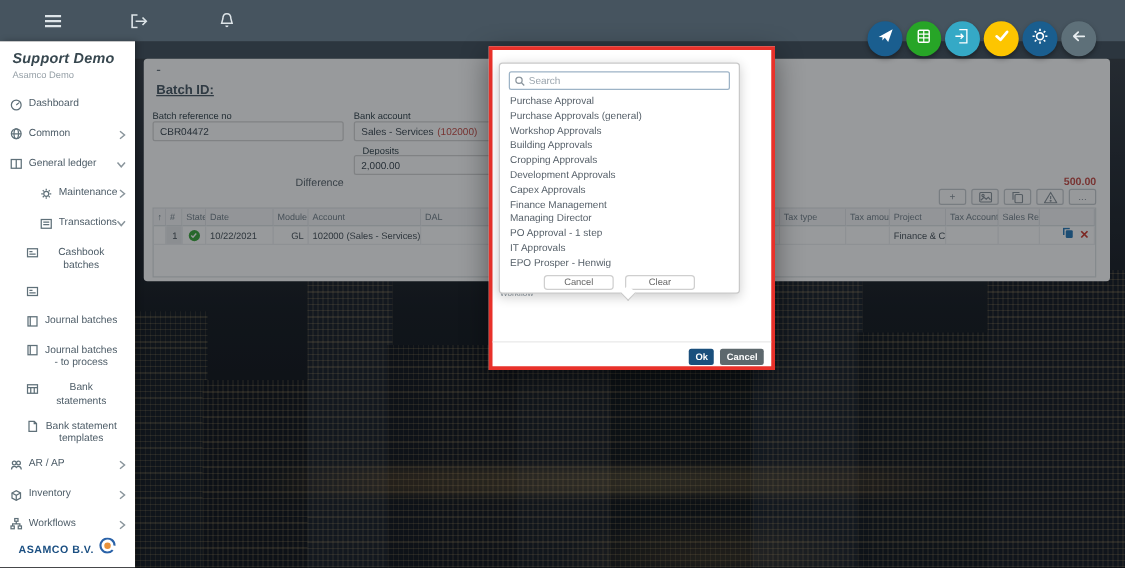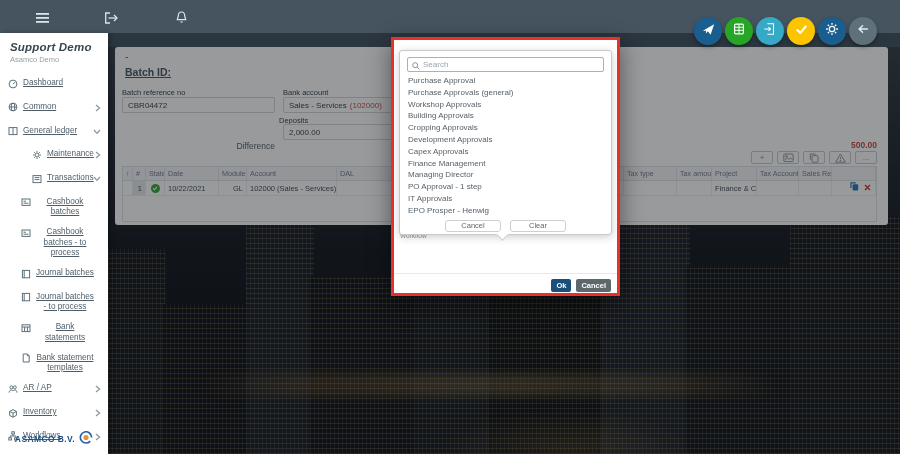--- a/index.html
+++ b/index.html
@@ -10,21 +10,21 @@
   
   .topbar { position:absolute; left:0; top:0; width:900px; height:33px; background:#46545f; z-index:5; }
   .topbar .tb-ic { position:absolute; top:10px; cursor:pointer; }
 
   
   .sidebar { position:absolute; left:0; top:33px; width:108px; height:421px; background:#ffffff; z-index:6; box-shadow:2px 0 5px rgba(0,0,0,.28); }
   .sb-head { padding:8px 10px 5px; }
   .sb-title { font-size:11.5px; font-weight:700; color:#37474f; letter-spacing:.2px;font-style:italic; }
   .sb-sub { font-size:7.5px; color:#97a1a8; margin-top:2px; }
   .nav { margin-top:4px; }
-  .nav-item { position:relative; display:flex; align-items:flex-start; gap:5px; padding:5px 14px 5px 8px; font-size:8.2px; color:#4e5d68; line-height:1.25; cursor:pointer;text-decoration:underline; }
+  .nav-item { position:relative; display:flex; align-items:flex-start; gap:5px; padding:5px 14px 5px 8px; font-size:8.2px; color:#4e5d68; line-height:1.25; cursor:pointer; }
   .nav-item.lv2 { padding-left:32px; }
   .nav-item.lv3 { padding-left:21px;text-align:center; }
   .nav-item .ni-ic { flex:0 0 10px; margin-top:.5px; }
   .nav-item .chev { position:absolute; right:7px; top:7px; }
   .sb-logo { position:absolute; left:0; bottom:6px; width:108px; display:flex; align-items:center; justify-content:center; gap:4px; }
   .sb-logo .lg-txt { font-size:8.5px; font-weight:700; color:#1b4f82; letter-spacing:.4px; }
 
   
   .content { position:absolute; left:108px; top:33px; width:792px; height:421px; overflow:hidden; z-index:1; }
   .city { position:absolute; inset:0; background:linear-gradient(180deg,#3c434b 0%,#2a3038 22%,#171b21 52%,#0a0c10 100%); }
@@ -59,21 +59,21 @@
   .rowact { display:flex; align-items:center; justify-content:flex-end; gap:5px; padding-right:4px; }
 
   .overlay { position:absolute; inset:0; background:rgba(10,14,18,.42); z-index:4; }
 
   
   .fabs { position:absolute; top:17px; left:694px; display:flex; gap:3px; z-index:10; }
   .fab { width:28px; height:28px; border-radius:50%; display:flex; align-items:center; justify-content:center; box-shadow:0 2px 4px rgba(0,0,0,.35); cursor:pointer; }
 
   
   .modal { position:absolute; left:391px; top:37px; width:229px; height:259px; background:#fff; border:3px solid #e8312a; z-index:11; box-shadow:0 6px 22px rgba(0,0,0,.45); }
-  .popover { position:absolute; left:5px; top:10px; width:213px; height:185px; background:#fff; border:1px solid #c9c9c9; border-radius:3px; box-shadow:0 2px 9px rgba(0,0,0,.20); z-index:3; }
+  .popover { position:absolute; left:5px; top:10px; width:193px; height:185px; background:#fff; border:1px solid #c9c9c9; border-radius:3px; box-shadow:0 2px 9px rgba(0,0,0,.20); z-index:3; }
   .pop-caret { position:absolute; left:104px; top:190px; width:9px; height:9px; background:#fff; border-right:1px solid #c9c9c9; border-bottom:1px solid #c9c9c9; transform:rotate(45deg); z-index:3; }
   .search-box { margin:6px 7px 3px; height:15px; border:1px solid #9db3c6; border-radius:2px; display:flex; align-items:center; gap:3px; padding:0 4px; }
   .search-box input { border:none; outline:none; width:100%; font-size:8px; font-family:"Liberation Sans",sans-serif; color:#3c4852; background:transparent; }
   .search-box input::placeholder { color:#9aa4ad; }
   .wf-list .wf-item { font-size:8px; color:#57616a; line-height:11.8px; height:11.8px; padding:0 8px; cursor:pointer; white-space:nowrap; overflow:hidden; }
   .pop-btns { display:flex; justify-content:center; gap:9px; margin-top:3px; }
   .pop-btn { width:56px; height:12px; border:1px solid #cfcfcf; border-radius:3px; background:#fff; color:#666; font-size:7.5px; display:flex; align-items:center; justify-content:center; cursor:pointer; }
   .wf-label { position:absolute; left:6px; top:192px; font-size:6.5px; color:#8a959d; z-index:1; }
   .select-field { position:absolute; left:6px; right:6px; top:203px; height:16px; border-bottom:1px solid #d9dde0; display:flex; align-items:center; justify-content:space-between; font-size:8px; color:#9aa4ab; cursor:pointer; z-index:1; }
   .m-divider { position:absolute; left:0; right:0; top:233px; border-top:1px solid #e9e9e9; }
@@ -180,21 +180,20 @@
               <path d="M2.5 4.2 H5 M2.5 6.2 H7.5"></path>
             </svg></span>
         <span>Cashbook batches</span>
       </div>
 
       <div class="nav-item lv3">
         <span class="ni-ic"><svg width="10" height="10" viewBox="0 0 10 10" fill="none" stroke="#5f7079">
               <rect x="1" y="2" width="8" height="6.4"></rect>
               <path d="M2.5 4.2 H5 M2.5 6.2 H7.5"></path>
             </svg></span>
-        <span>Cashbook batches - to process</span>
       </div>
 
       <div class="nav-item lv3">
         <span class="ni-ic"><svg width="10" height="10" viewBox="0 0 10 10" fill="none" stroke="#5f7079">
               <rect x="1.4" y="1.4" width="7.2" height="7.4"></rect>
               <path d="M3.2 1.4 V8.8"></path>
             </svg></span>
         <span>Journal batches</span>
       </div>
 
@@ -299,21 +298,21 @@
       <div class="f-input" style="left:7px;top:50px;width:153px;">
         <span>CBR04472</span>
       </div>
 
       <div class="f-label" style="left:168px;top:41px;">Bank account</div>
       <div class="f-input" style="left:168px;top:50px;width:195px;gap:3px;">
         <span>Sales - Services</span>
         <span class="acc-red">(102000)</span>
       </div>
 
-      <div class="f-label" style="left:164px;top:69px;">Deposits</div>
+      <div class="f-label" style="left:175px;top:69px;">Deposits</div>
       <div class="f-input" style="left:168px;top:77px;width:195px;">
         <span>2,000.00</span>
       </div>
 
       <div class="diff-label">Difference</div>
       <div class="diff-value">500.00</div>
 
       <div class="toolbar">
         <div class="tb-btn">+</div>
         <div class="tb-btn">

